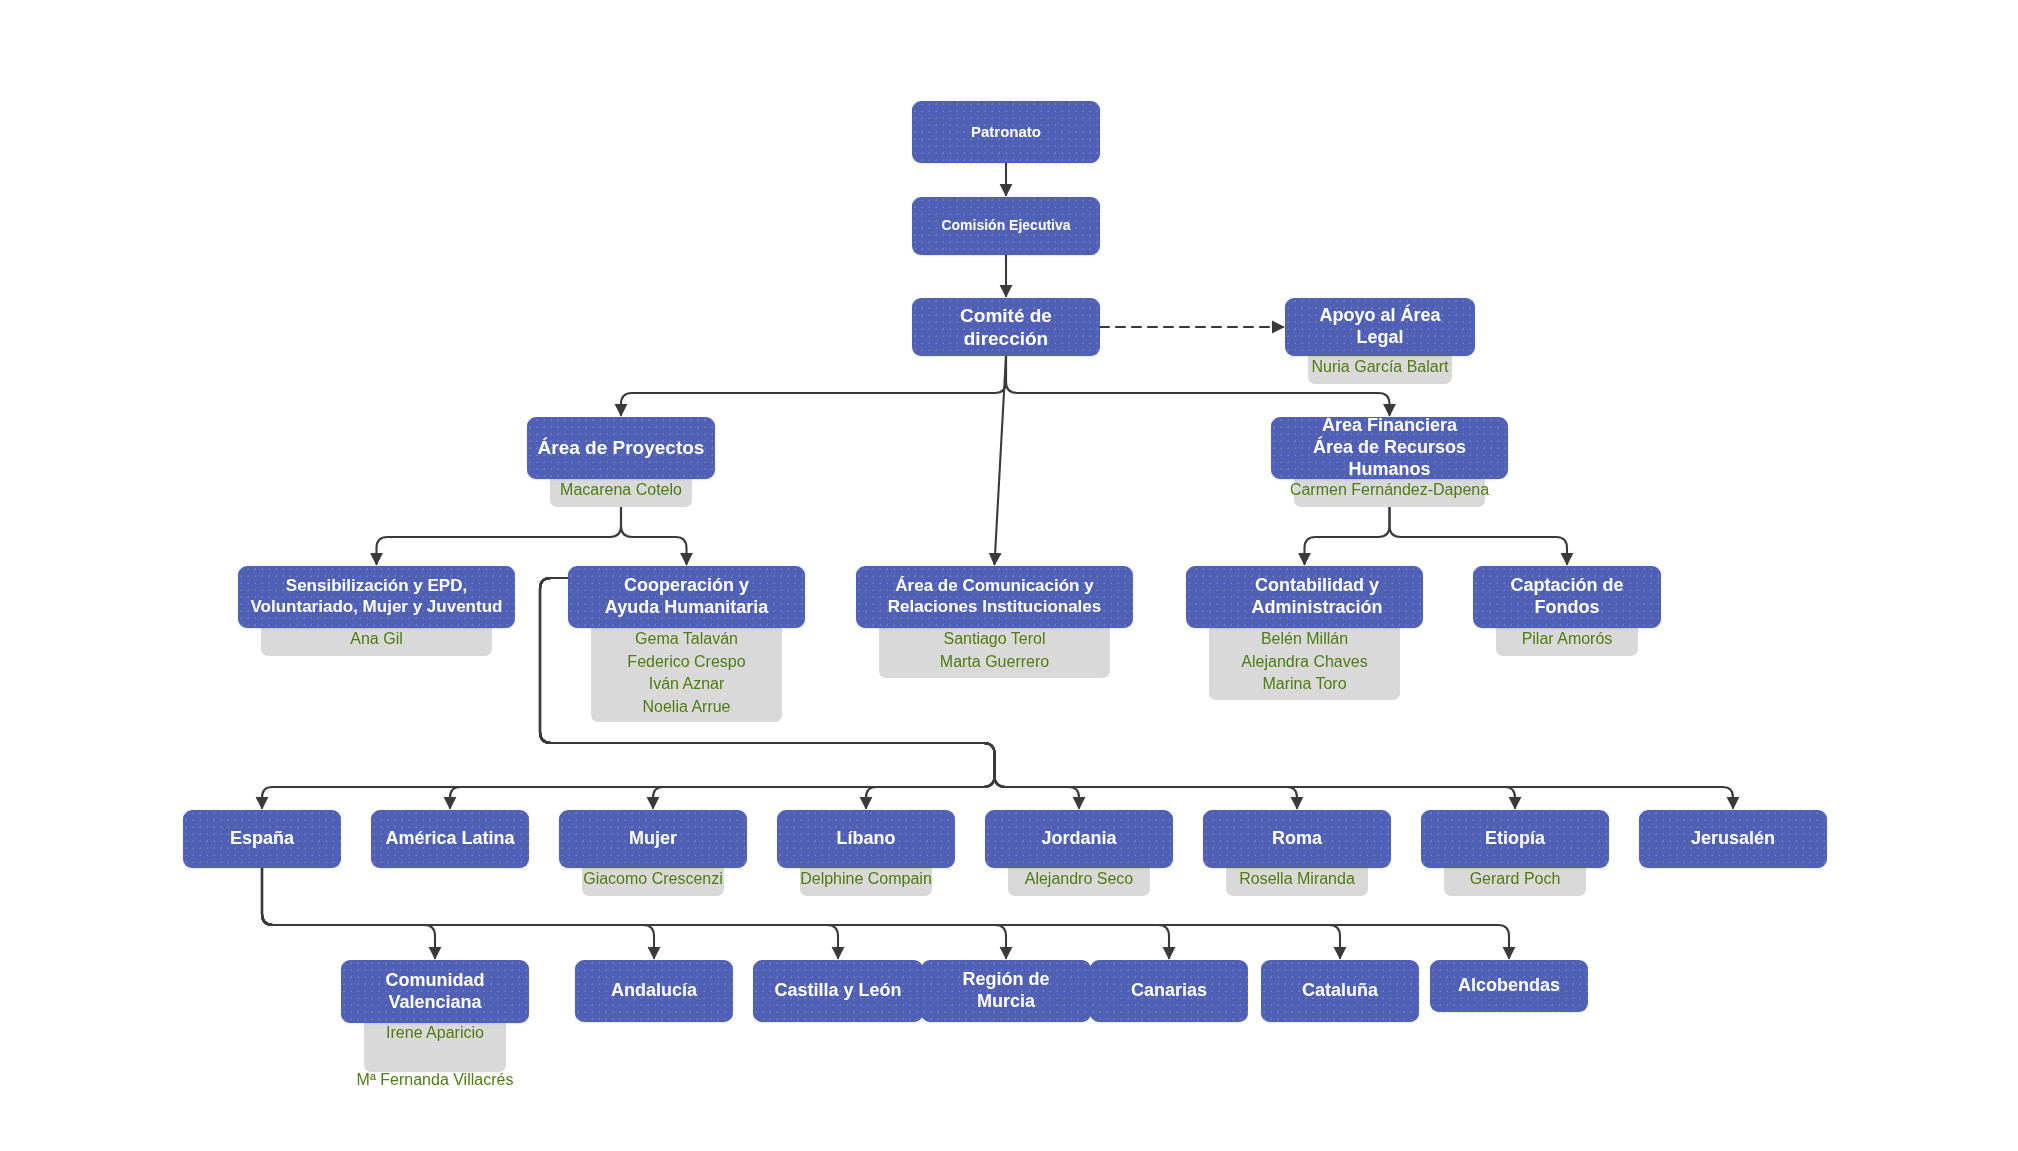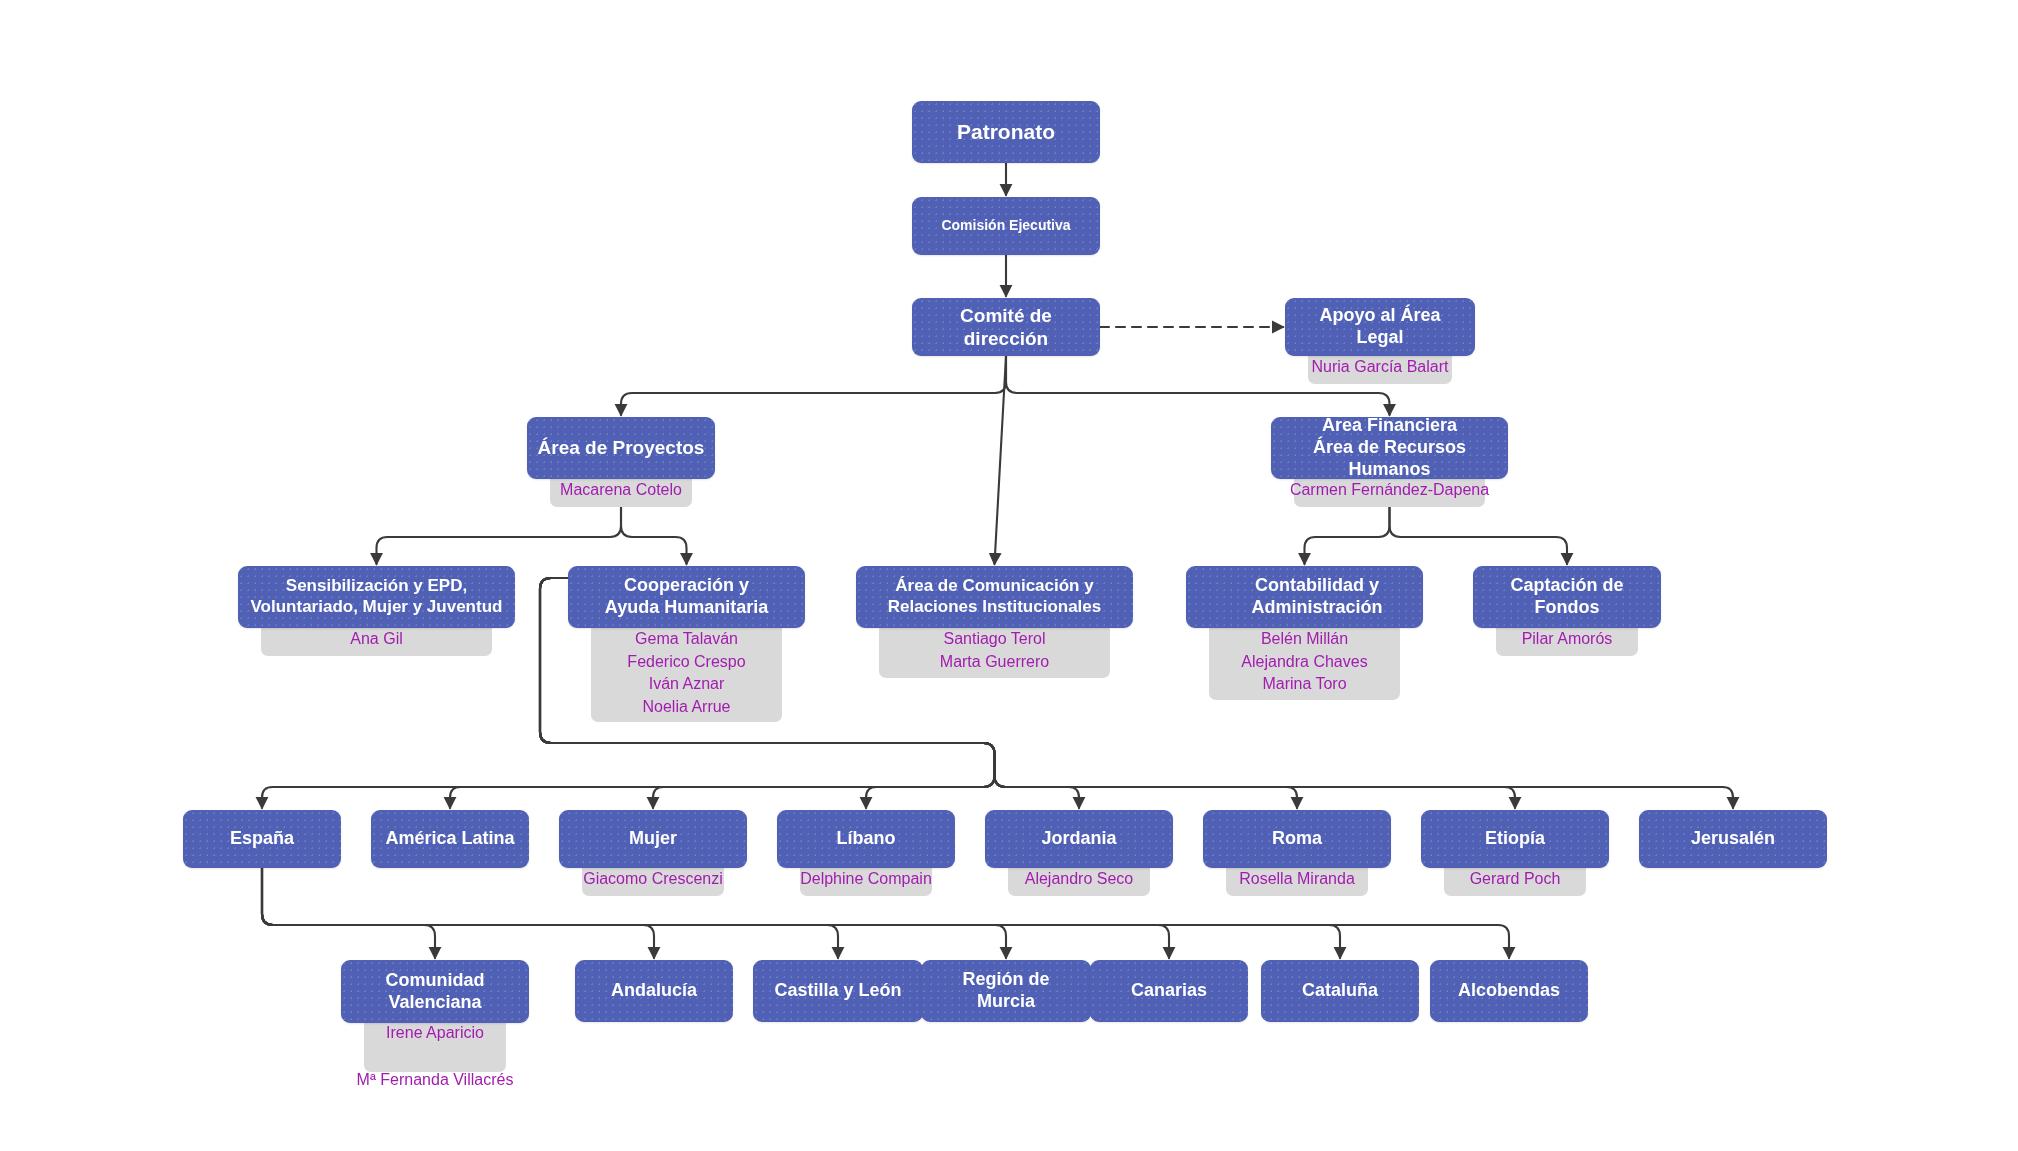--- a/index.html
+++ b/index.html
@@ -21,21 +21,21 @@
     display:flex;align-items:center;justify-content:center;
     text-align:center;line-height:1.22;
     box-shadow:0 1px 2px rgba(0,0,0,.10);
     z-index:3;
   }
   .node .lbl{display:block;padding:0 10px;white-space:pre-line;}
 
   .staff{
     position:absolute;box-sizing:border-box;
     background:#d9d9d9;border-radius:7px;
-    color:#a21caf;font-weight:normal;
+    color:#4d7c0f;font-weight:normal;
     display:flex;flex-direction:column;align-items:center;justify-content:flex-start;
     text-align:center;line-height:1.42;
     padding-top:6px;padding-bottom:6px;
     z-index:2;
   }
   .staff span{display:block;white-space:nowrap;}
 </style>
 </head>
 <body>
 
@@ -67,21 +67,21 @@
         <path d="M 686.5 642 L 686.5 589 Q 686.5 578 675.5 578 L 551 578 Q 540 578 540 589 L 540 732 Q 540 743 551 743 L 983.5 743 Q 994.5 743 994.5 754 L 994.5 776 Q 994.5 787 1005.5 787 L 1722.5 787 Q 1733 787 1733 797.5 L 1733 808" marker-end="url(#arrow)"></path>
         <path d="M 262 868 L 262 914 Q 262 925 273 925 L 424 925 Q 435 925 435 936 L 435 958" marker-end="url(#arrow)"></path>
         <path d="M 262 868 L 262 914 Q 262 925 273 925 L 643 925 Q 654 925 654 936 L 654 958" marker-end="url(#arrow)"></path>
         <path d="M 262 868 L 262 914 Q 262 925 273 925 L 827 925 Q 838 925 838 936 L 838 958" marker-end="url(#arrow)"></path>
         <path d="M 262 868 L 262 914 Q 262 925 273 925 L 995 925 Q 1006 925 1006 936 L 1006 958" marker-end="url(#arrow)"></path>
         <path d="M 262 868 L 262 914 Q 262 925 273 925 L 1158 925 Q 1169 925 1169 936 L 1169 958" marker-end="url(#arrow)"></path>
         <path d="M 262 868 L 262 914 Q 262 925 273 925 L 1329 925 Q 1340 925 1340 936 L 1340 958" marker-end="url(#arrow)"></path>
         <path d="M 262 868 L 262 914 Q 262 925 273 925 L 1498 925 Q 1509 925 1509 936 L 1509 958" marker-end="url(#arrow)"></path>
       </g>
   </svg>
-<div class="node" style="left: 912px; top: 101px; width: 188px; height: 62px; font-size: 21px;">
+<div class="node" style="left: 912px; top: 101px; width: 188px; height: 62px; font-size: 15px;">
       <span class="lbl">Patronato</span>
     </div>
     <div class="node" style="left: 912px; top: 197px; width: 188px; height: 58px; font-size: 14px;">
       <span class="lbl">Comisión Ejecutiva</span>
     </div>
     <div class="node" style="left: 912px; top: 298px; width: 188px; height: 58px; font-size: 19px;">
       <span class="lbl">Comité de dirección</span>
     </div>
     <div class="staff" style="left: 1308px; top: 350px; width: 144px; height: 34px; font-size: 16px;">
       <span>Nuria García Balart</span>
@@ -197,16 +197,16 @@
     </div>
     <div class="node" style="left: 921px; top: 960px; width: 170px; height: 62px; font-size: 18px;">
       <span class="lbl">Región de Murcia</span>
     </div>
     <div class="node" style="left: 1090px; top: 960px; width: 158px; height: 62px; font-size: 18px;">
       <span class="lbl">Canarias</span>
     </div>
     <div class="node" style="left: 1261px; top: 960px; width: 158px; height: 62px; font-size: 18px;">
       <span class="lbl">Cataluña</span>
     </div>
-    <div class="node" style="left: 1430px; top: 960px; width: 158px; height: 62px; font-size: 18px;">
+    <div class="node" style="left: 1430px; top: 960px; width: 158px; height: 52px; font-size: 18px;">
       <span class="lbl">Alcobendas</span>
     </div>
   </div>
 
 </body></html>

